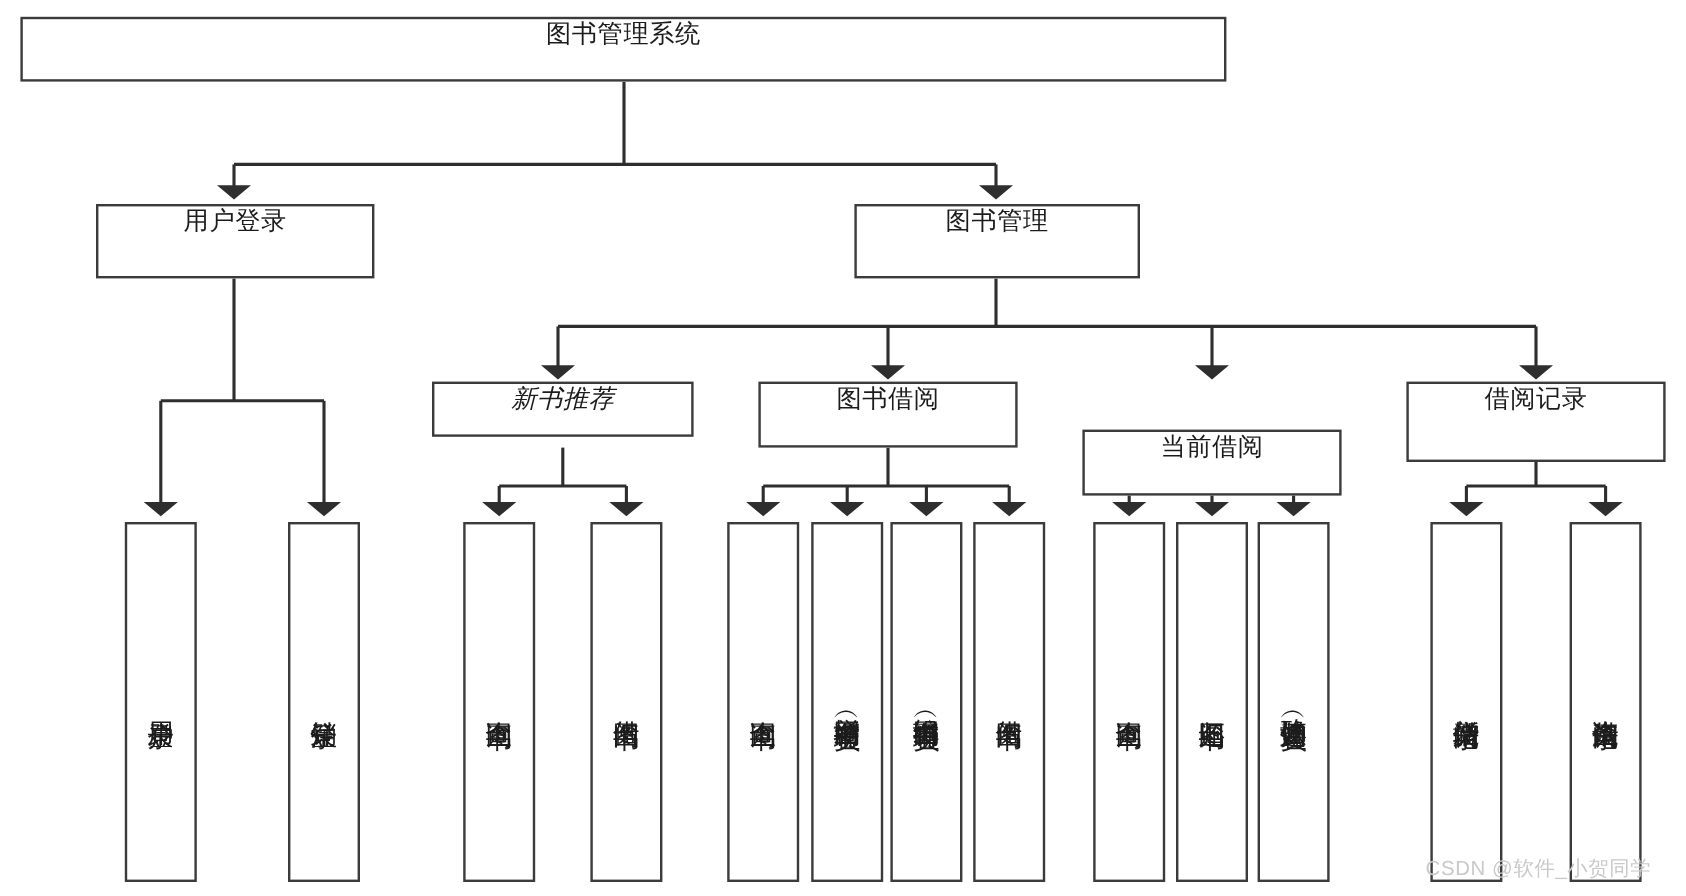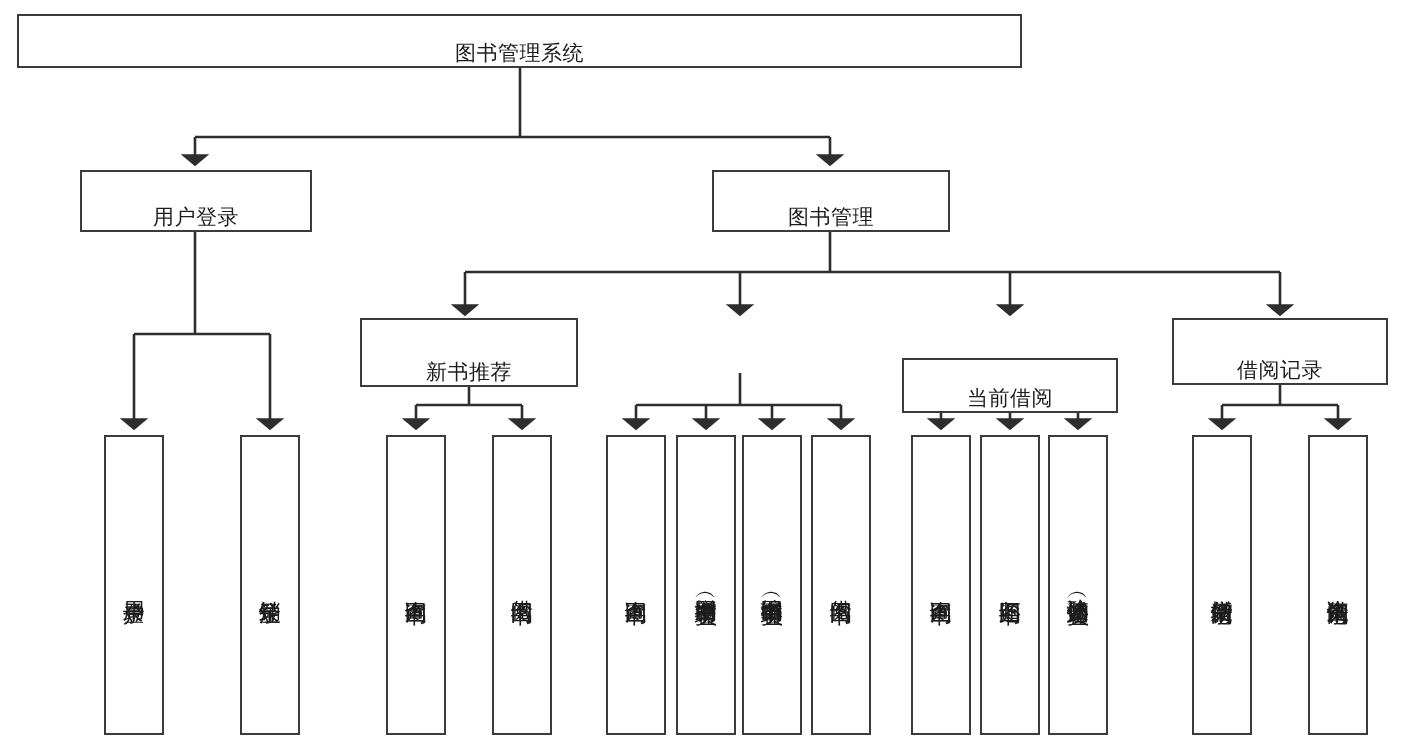--- a/index.html
+++ b/index.html
@@ -24,21 +24,21 @@
     width: 1405px;
     height: 747px;
     pointer-events: none;
   }
   .node {
     position: absolute;
     box-sizing: border-box;
     background: #ffffff;
     border: 2px solid #3b3b3b;
     display: flex;
-    align-items: flex-end;
+    align-items: flex-start;
     justify-content: center;
     color: #1c1c1c;
   }
   .node-h .label {
     font-size: 21px;
     line-height: 1.25;
     letter-spacing: 0.5px;
     white-space: nowrap;
   }
   .node-v {
@@ -120,22 +120,25 @@
     <span class="label">图书管理系统</span>
   </div>
 
   <div class="node node-h" style="left:80px; top:170px; width:232px; height:62px;">
     <span class="label">用户登录</span>
   </div>
   <div class="node node-h" style="left:712px; top:170px; width:238px; height:62px;">
     <span class="label">图书管理</span>
   </div>
 
-  <div class="node node-h" style="left:360px; top:318px; width:218px; height:69px;">
+  <div class="node node-h" style="left:360px; top:318px; width:218px; height:46px;font-style:italic;">
     <span class="label">新书推荐</span>
+  </div>
+  <div class="node node-h" style="left:632px; top:318px; width:216px; height:55px;">
+    <span class="label">图书借阅</span>
   </div>
   <div class="node node-h" style="left:902px; top:318px; width:216px; height:55px;margin-top:40px;">
     <span class="label">当前借阅</span>
   </div>
   <div class="node node-h" style="left:1172px; top:318px; width:216px; height:67px;">
     <span class="label">借阅记录</span>
   </div>
 
   <div class="node node-v" style="left:104px; top:435px; width:60px; height:300px;">
     <span class="label">用户登录</span>
@@ -174,14 +177,15 @@
     <span class="label">确认归还（管理员）</span>
   </div>
 
   <div class="node node-v" style="left:1192px; top:435px; width:60px; height:300px;">
     <span class="label">新增借阅记录</span>
   </div>
   <div class="node node-v" style="left:1308px; top:435px; width:60px; height:300px;">
     <span class="label">查询借阅记录</span>
   </div>
 
+  <div class="watermark" style="left:1188px; top:712px;">CSDN @软件_小贺同学</div>
 
 </div>
 
 </body></html>

